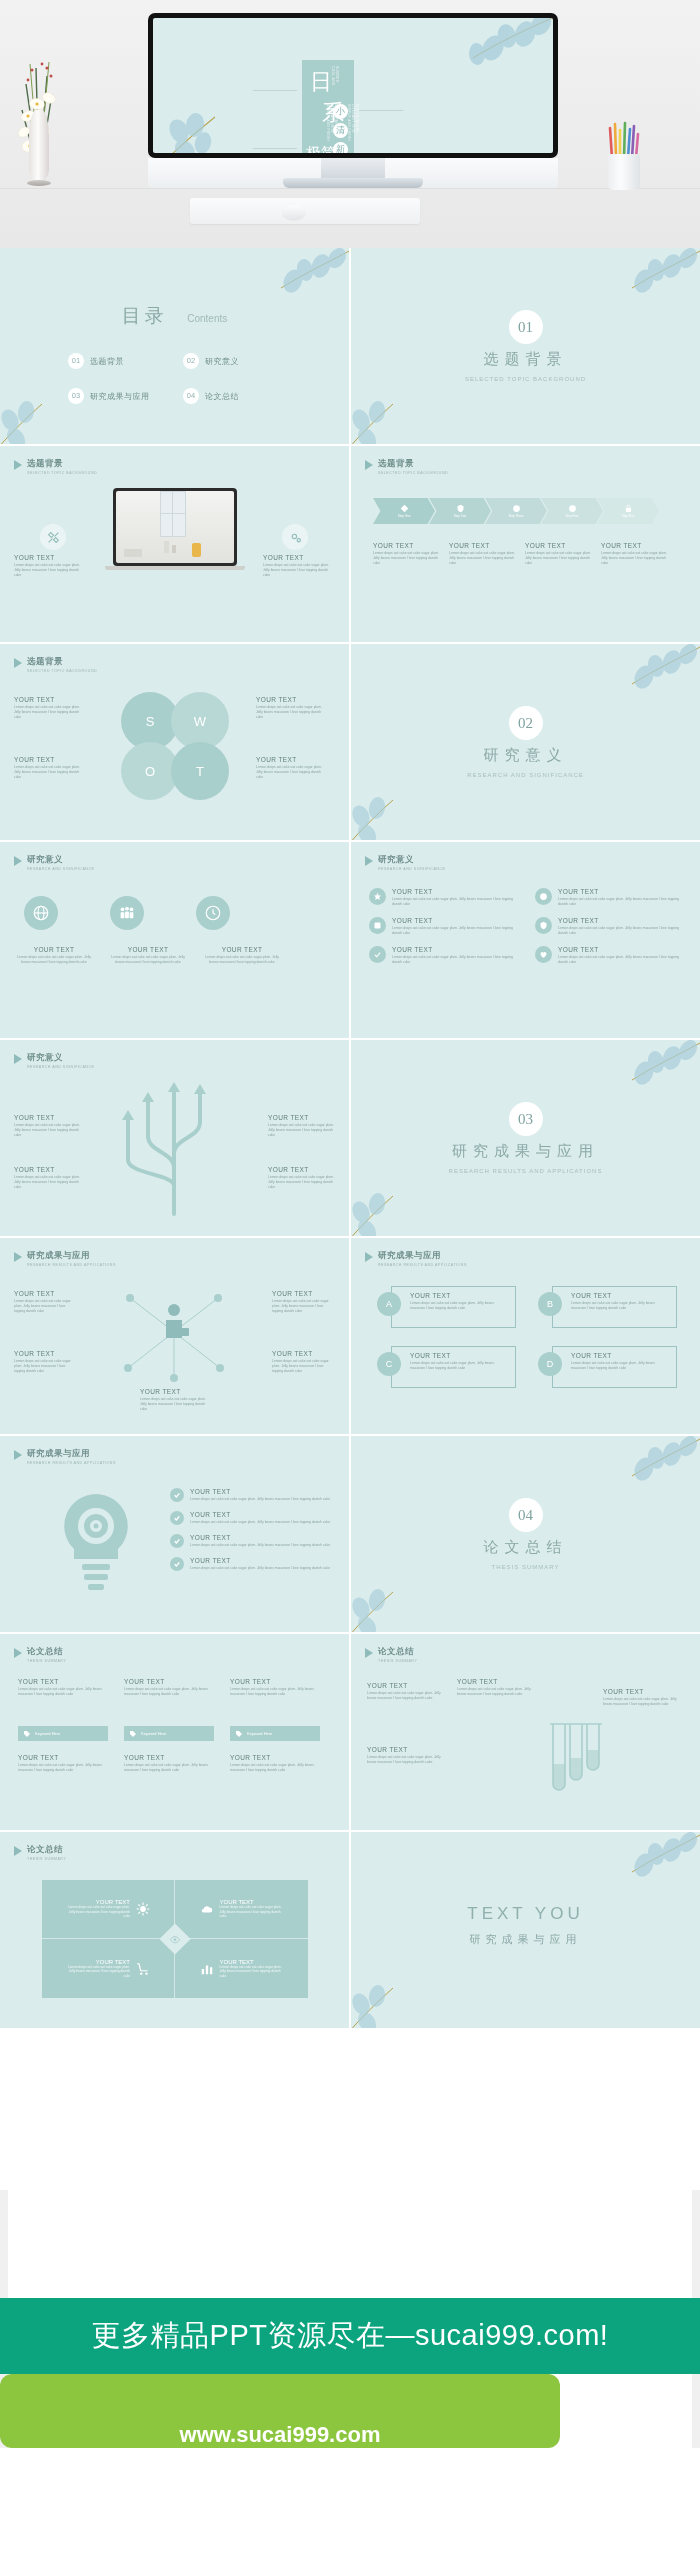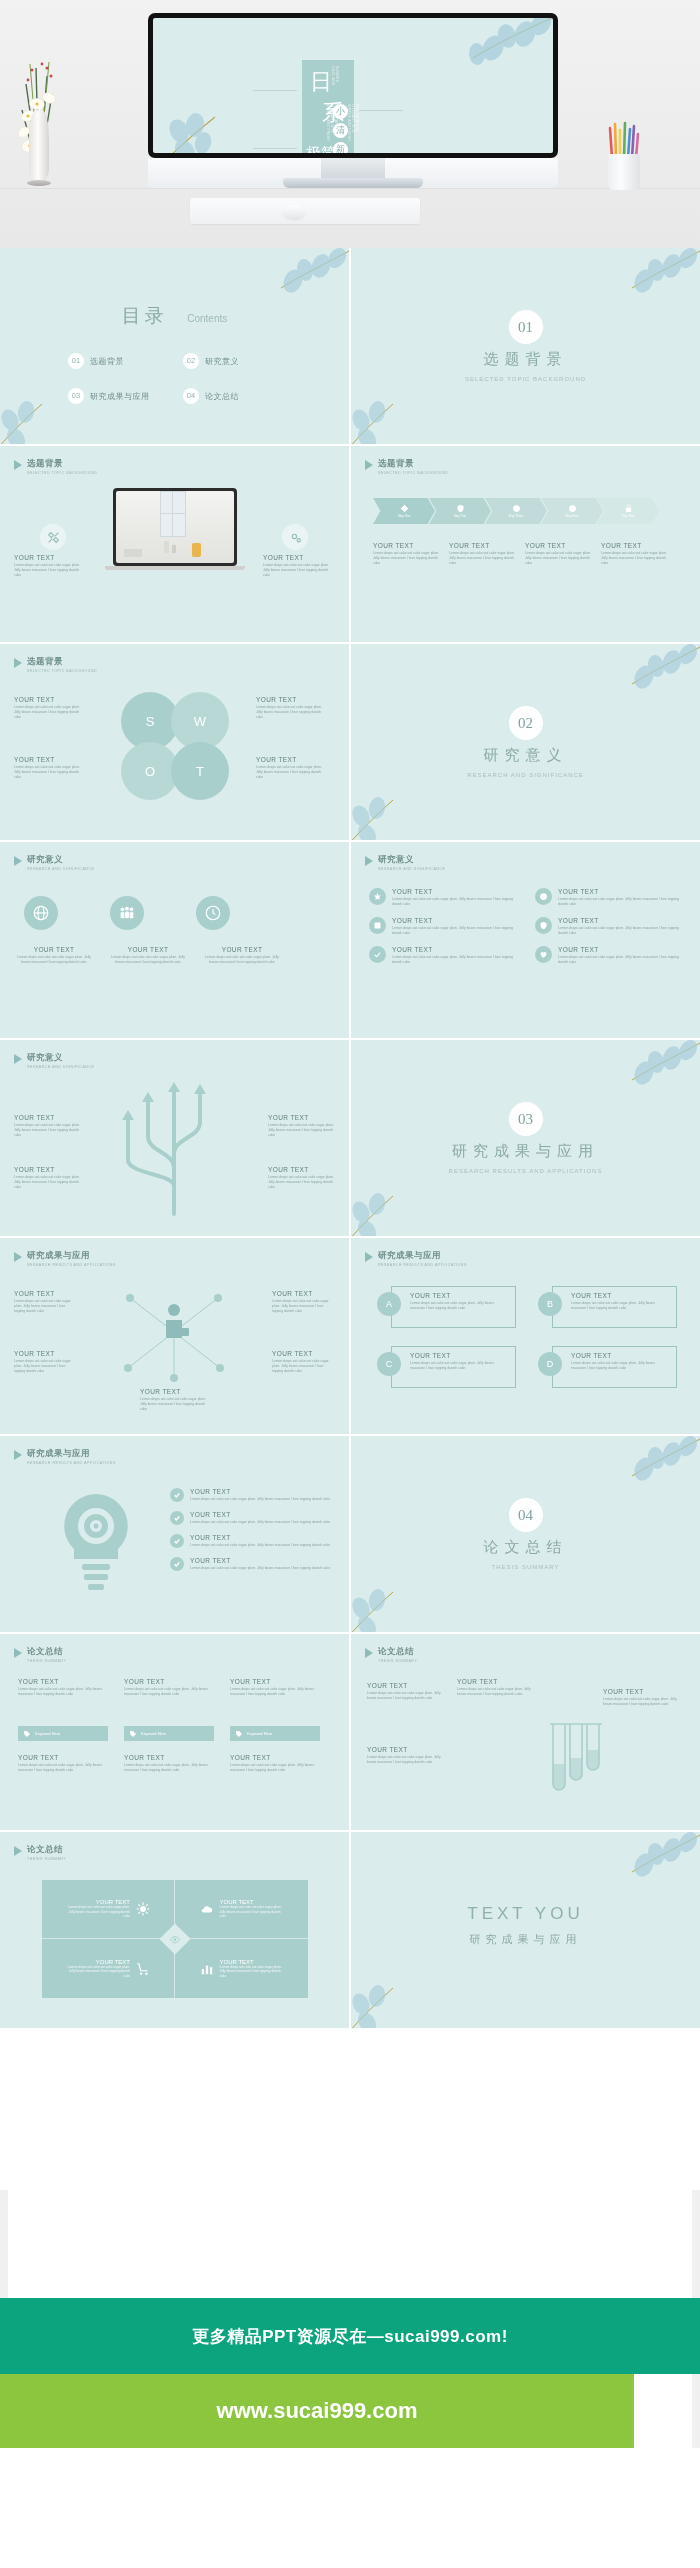--- a/index.html
+++ b/index.html
@@ -106,23 +106,23 @@
   
   .ty-en { position:absolute; left:0;right:0; top:72px; text-align:center;
            font-size:17px; color:#8fb0ae; letter-spacing:4px; }
   .ty-cn { position:absolute; left:0;right:0; top:100px; text-align:center;
            font-size:11px; color:#8aa9a7; letter-spacing:5px; font-family:"Liberation Serif",serif; }
 
   
   .gap-white { position:absolute; left:0; top:2190px; width:700px; height:100px; background:#fff; }
   .banner1 { position:absolute; left:0; top:2298px; width:700px; height:76px;
              background:#0ba47e; display:flex; align-items:center; justify-content:center; }
-  .banner1 span { color:#fff; font-size:17px; font-weight:bold; letter-spacing:.5px; }
-  .banner2 { position:absolute; left:0; top:2374px; width:634px; height:74px;
-             background:#8cc63f; display:flex; align-items:center; justify-content:center; }
+  .banner1 span { color:#fff; font-size:29px; font-weight:normal; letter-spacing:.5px; }
+  .banner2 { position:absolute; left:0; top:2374px; width:560px; height:74px;
+             background:#8cc63f; display:flex; align-items:flex-end; justify-content:center;border-radius:12px; }
   .banner2 span { color:#fff; font-size:22px; font-weight:bold; }
   .tail-white { position:absolute; left:0; top:2448px; width:700px; height:120px; background:#fff; }
   .edge-l { position:absolute; left:0; top:2190px; width:8px; height:378px; background:#f0f0f0; }
   .edge-r { position:absolute; right:0; top:2190px; width:8px; height:378px; background:#f0f0f0; }
 </style>
 </head>
 <body>
 
 <div class="page">
 

